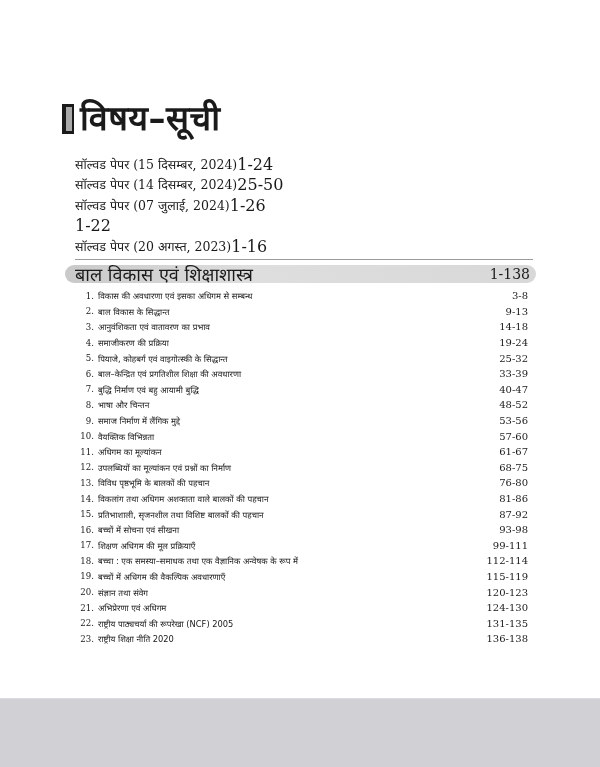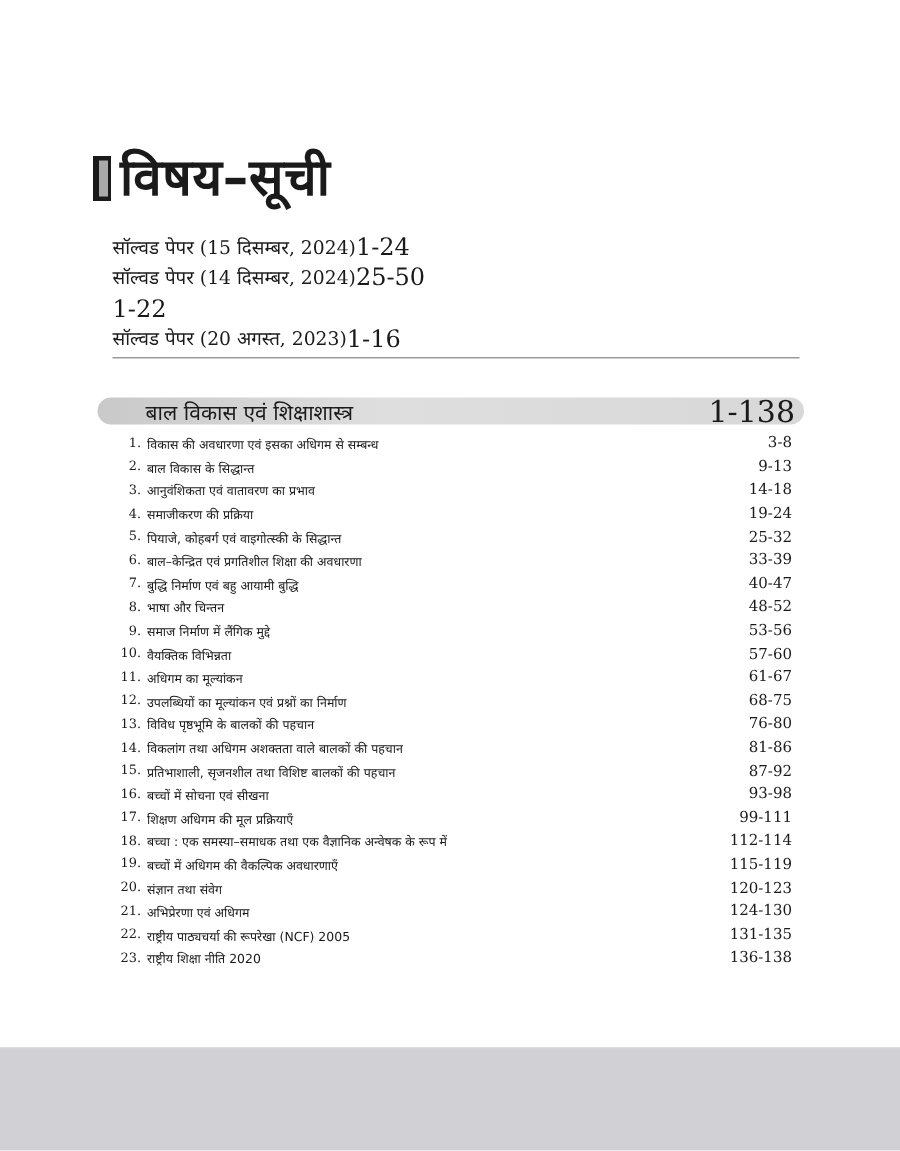--- a/index.html
+++ b/index.html
@@ -57,23 +57,23 @@
     .section-bar {
       position: absolute; left: 65px; top: 265px;
       width: 471px; height: 18px;
       border-radius: 9px 9px 9px 9px;
       background: linear-gradient(to right, #c9c9c9 0%, #dedede 40%, #d8d8d8 100%);
       display: flex; justify-content: space-between; align-items: center;
       padding: 0 6px 0 10px;
     }
     .section-title {
       font-family: "DejaVu Sans", "Liberation Sans", sans-serif;
-      font-size: 14px; color: #1a1a1a; margin-left: 22px;
-    }
-    .section-pages { font-size: 20px; color: #1a1a1a; }
+      font-size: 18px; color: #1a1a1a;
+    }
+    .section-pages { font-size: 14px; color: #1a1a1a; }
     .chapter-list {
       position: absolute; left: 80px; top: 288px; width: 453px;
     }
     .chapter-row {
       display: flex; justify-content: space-between; align-items: center;
       height: 15.6px;
       font-size: 8.6px;
       color: #1a1a1a;
     }
     .chapter-left { display: flex; align-items: center; }
@@ -94,20 +94,24 @@
   <div class="solved-list">
     <div class="solved-row">
       <span>सॉल्वड पेपर (15 दिसम्बर, 2024)</span>
       <span class="pages">1-24</span>
     </div>
     <div class="solved-row">
       <span>सॉल्वड पेपर (14 दिसम्बर, 2024)</span>
       <span class="pages">25-50</span>
     </div>
     <div class="solved-row">
+      <span>सॉल्वड पेपर (07 जुलाई, 2024)</span>
+      <span class="pages">1-26</span>
+    </div>
+    <div class="solved-row">
       <span class="pages">1-22</span>
     </div>
     <div class="solved-row">
       <span>सॉल्वड पेपर (20 अगस्त, 2023)</span>
       <span class="pages">1-16</span>
     </div>
     <div class="solved-divider"></div>
   </div>
 
   <div class="section-bar">

